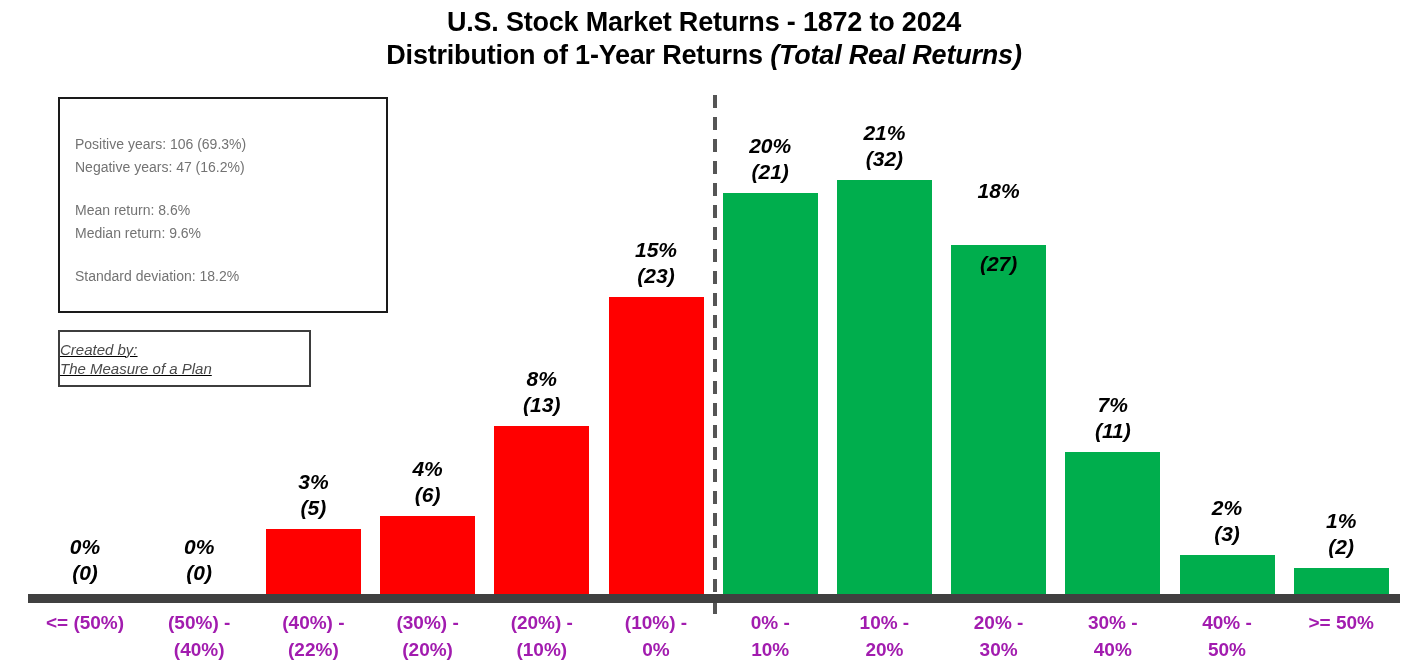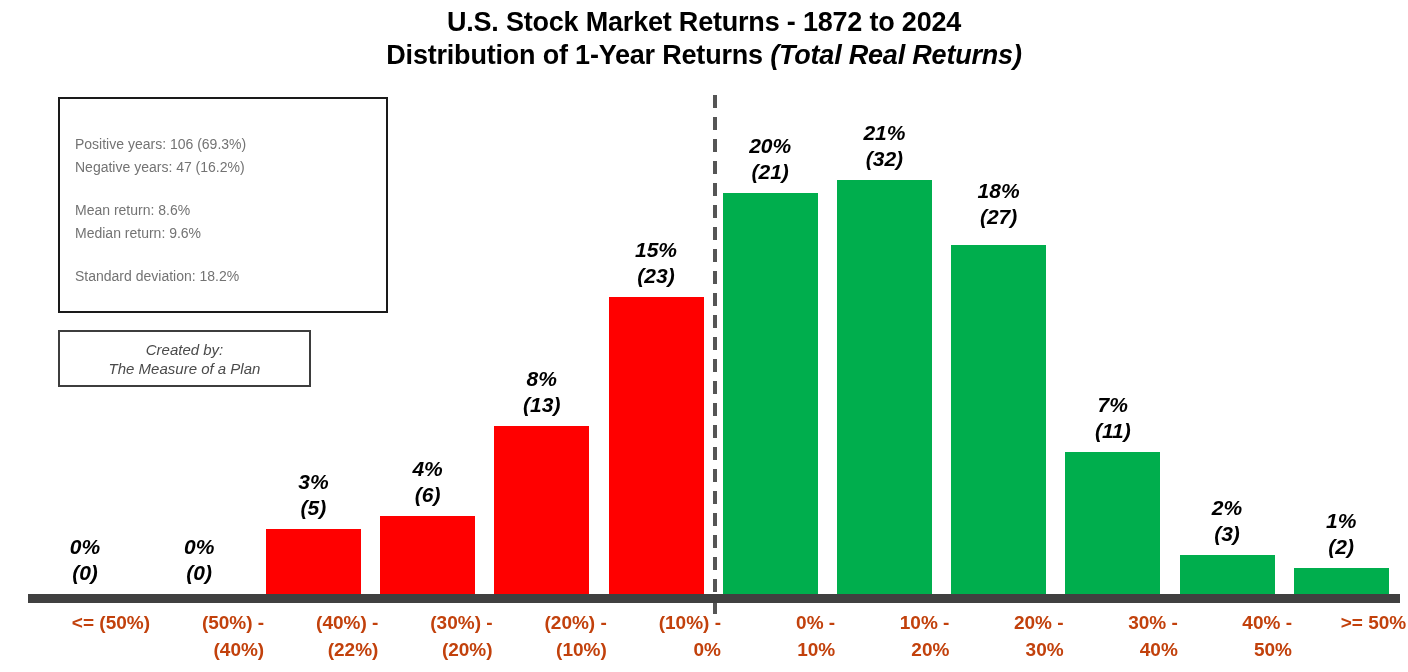--- a/index.html
+++ b/index.html
@@ -35,21 +35,21 @@
     line-height: 23px; white-space: nowrap;
   }
   .stats-gap { height: 20px; }
 
   
   .credit-box {
     position: absolute; left: 58px; top: 330px;
     width: 253px; height: 57px;
     border: 2px solid #3d3d3d; background: #ffffff;
     display: flex; flex-direction: column;
-    align-items: center; justify-content: center;
+    justify-content: center; text-decoration: underline;
   }
   .credit-line {
     font-size: 15px; font-style: italic; color: #4a4a4a;
     line-height: 19px; white-space: nowrap;
   }
 
   
   .plot { position: absolute; left: 0; top: 0; width: 1408px; height: 672px; }
 
   .axis-line {
@@ -80,22 +80,22 @@
     font-size: 21px; font-weight: bold; font-style: italic;
     color: #000000; line-height: 26px;
     white-space: nowrap;
   }
 
   
   .xlabel {
     position: absolute;
     top: 609px;
     width: 130px;
-    text-align: right;
-    font-size: 19px; font-weight: bold; color: #c2410c;
+    text-align: center;
+    font-size: 19px; font-weight: bold; color: #a21caf;
     line-height: 27px;
   }
   .xlabel .l2 { display: block; }
 </style>
 </head>
 <body>
 
 <div id="root">
 
   <div class="title-block">
@@ -186,21 +186,21 @@
         <span style="display: block;">21%</span>
         <span style="display: block;">(32)</span>
       </div>
       <div class="xlabel" style="left: 819.4px;">
         <span class="l2">10% -</span>
         <span class="l2">20%</span>
       </div>
       <div class="bar" style="left: 951.1px; top: 245px; height: 349px; background: rgb(0, 174, 77);"></div>
       <div class="bar-label" style="left: 933.6px; top: 178px;">
         <span style="display: block;">18%</span>
-        <span style="display: block;">(27)</span>
+        <span style="display: block; margin-top: 47px;">(27)</span>
       </div>
       <div class="xlabel" style="left: 933.6px;">
         <span class="l2">20% -</span>
         <span class="l2">30%</span>
       </div>
       <div class="bar" style="left: 1065.3px; top: 452px; height: 142px; background: rgb(0, 174, 77);"></div>
       <div class="bar-label" style="left: 1047.8px; top: 392px;">
         <span style="display: block;">7%</span>
         <span style="display: block;">(11)</span>
       </div>

